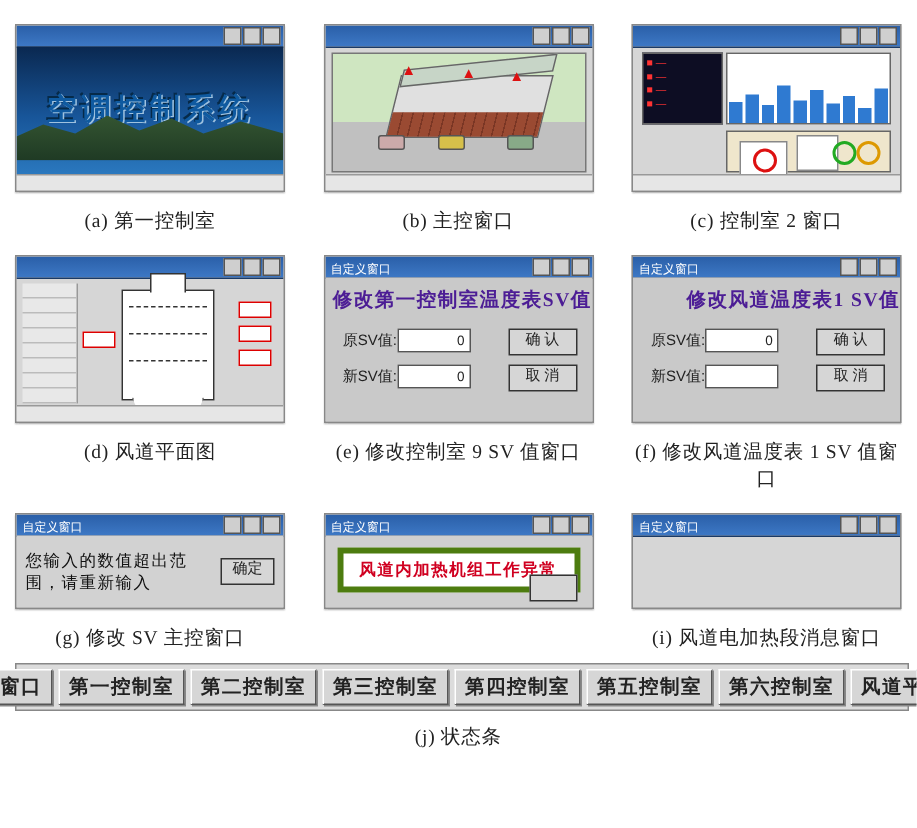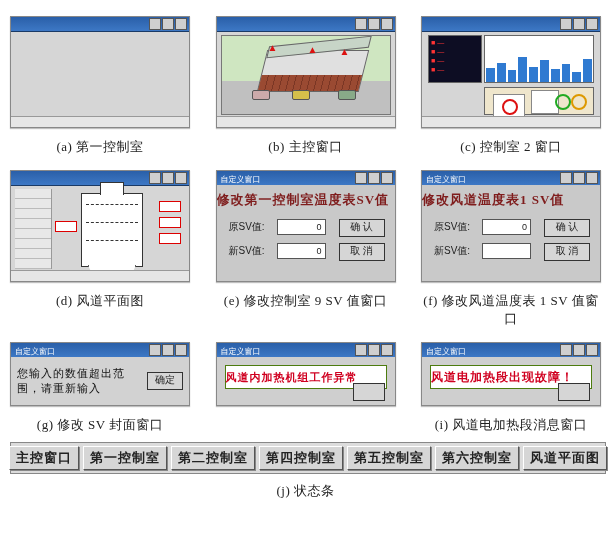--- a/index.html
+++ b/index.html
@@ -37,43 +37,47 @@
   .circ{position:absolute;width:12px;height:12px;border:2px solid #d11;border-radius:50%}
   
   .side{position:absolute;top:18px;bottom:12px;left:4px;width:36px;background:#e8e8e8;border-right:1px solid #999}
   .side i{display:block;height:9px;border-bottom:1px solid #bbb}
   .duct{position:absolute;top:22px;left:70px;width:60px;height:72px;background:#fff;border:1px solid #333}
   .duct::before{content:"";position:absolute;left:18px;right:18px;top:-12px;height:12px;background:#fff;border:1px solid #333;border-bottom:none}
   .duct::after{content:"";position:absolute;left:6px;right:6px;bottom:-14px;height:14px;background:#fff;border:1px solid #333;border-top:none;clip-path:polygon(0 0,100% 0,86% 100%,14% 100%)}
   .redbox{position:absolute;width:20px;height:9px;border:1px solid #d00;background:#fff}
   
   .ef-body{position:absolute;top:14px;left:0;right:0;bottom:0;background:#c9c9c9}
-  .ef-title{position:absolute;top:6px;left:0;right:0;text-align:left;font-family:"KaiTi","STKaiti",serif;color:#7f1d1d;font-size:13px;font-weight:700;letter-spacing:1px}
-  .ef-row{position:absolute;display:flex;align-items:center;gap:12px;font-size:10px;font-family:"SimHei",sans-serif}
+  .ef-title{position:absolute;top:6px;left:0;right:0;text-align:right;font-family:"KaiTi","STKaiti",serif;color:#4c1d95;font-size:13px;font-weight:700;letter-spacing:1px}
+  .ef-row{position:absolute;display:flex;align-items:center;gap:0;font-size:10px;font-family:"SimHei",sans-serif}
   .ef-in{width:44px;height:14px;background:#fff;border:1px solid #555;text-align:right;padding-right:3px;font-size:9px;line-height:14px}
   .ef-btn{width:44px;height:16px;background:#d6d6d6;border:1px solid #333;font-size:10px;text-align:center;line-height:14px;font-family:Liberation Serif, serif}
   
   .g-body{position:absolute;top:14px;left:0;right:0;bottom:0;background:#d2d2d2;display:flex;align-items:center;gap:4px;padding:0 6px}
   .g-msg{font-family:"SimSun";font-size:11px;color:#111;flex:1;letter-spacing:1px}
   
   .al-body{position:absolute;top:14px;left:0;right:0;bottom:0;background:#cfcfcf}
-  .al-inner{position:absolute;top:8px;left:8px;right:8px;height:22px;background:#fff;border:1px solid #4d7c0f;color:#d00020;font-family:"SimHei",sans-serif;font-weight:700;line-height:22px;letter-spacing:1px}
+  .al-inner{position:absolute;top:8px;left:8px;right:8px;height:22px;background:#fff;border:4px solid #4d7c0f;color:#d00020;font-family:"SimHei",sans-serif;font-weight:700;text-align:center;line-height:22px;letter-spacing:1px}
 </style>
 </head>
 <body>
 
 <div class="grid">
 
   <div class="cell">
     <div class="thumb">
       <div class="tb"><span class="t"></span><span class="wbtns">
             <i></i>
             <i></i>
             <i></i>
           </span></div>
+      <div class="pane sky" style="top:14px;left:0;right:0;bottom:10px;border:none">
+        <div class="ttl">空调控制系统</div>
+        <div class="mtn"></div>
+      </div>
       <div class="sb"></div>
     </div>
     <div class="cap">(a) 第一控制室</div>
   </div>
 
   <div class="cell">
     <div class="thumb">
       <div class="tb"><span class="t"></span><span class="wbtns">
             <i></i>
             <i></i>
@@ -222,21 +226,21 @@
       <div class="tb"><span class="t">自定义窗口</span><span class="wbtns">
             <i></i>
             <i></i>
             <i></i>
           </span></div>
       <div class="g-body">
         <span class="g-msg">您输入的数值超出范围，请重新输入</span>
         <span class="ef-btn" style="width:34px">确定</span>
       </div>
     </div>
-    <div class="cap">(g) 修改 SV 封面窗口</div>
+    <div class="cap">(g) 修改 SV 主控窗口</div>
   </div>
 
   <div class="cell">
     <div class="thumb thumb-short">
       <div class="tb"><span class="t">自定义窗口</span><span class="wbtns">
             <i></i>
             <i></i>
             <i></i>
           </span></div>
       <div class="al-body">
@@ -246,32 +250,29 @@
     </div>
   </div>
 
   <div class="cell">
     <div class="thumb thumb-short">
       <div class="tb"><span class="t">自定义窗口</span><span class="wbtns">
             <i></i>
             <i></i>
             <i></i>
           </span></div>
-      <div class="al-body">
-        <div class="al-inner" style="font-size:12px">风道电加热段出现故障！</div>
-        <div class="ef-btn" style="position:absolute;right:10px;bottom:4px;width:30px"></div>
-      </div>
     </div>
     <div class="cap">(i) 风道电加热段消息窗口</div>
   </div>
 
 </div>
 
 <div class="statusbar">
   <span class="btn3d">主控窗口</span>
   <span class="btn3d">第一控制室</span>
   <span class="btn3d">第二控制室</span>
+  <span class="btn3d">第三控制室</span>
   <span class="btn3d">第四控制室</span>
   <span class="btn3d">第五控制室</span>
   <span class="btn3d">第六控制室</span>
   <span class="btn3d">风道平面图</span>
 </div>
 <div class="cap" style="text-align:center;margin-top:6px">(j) 状态条</div>
 
 </body></html>

